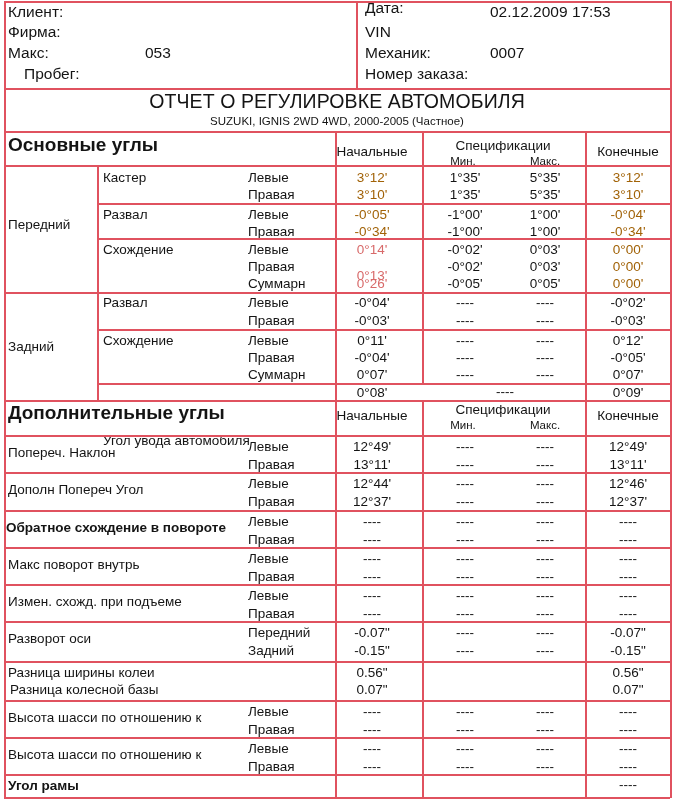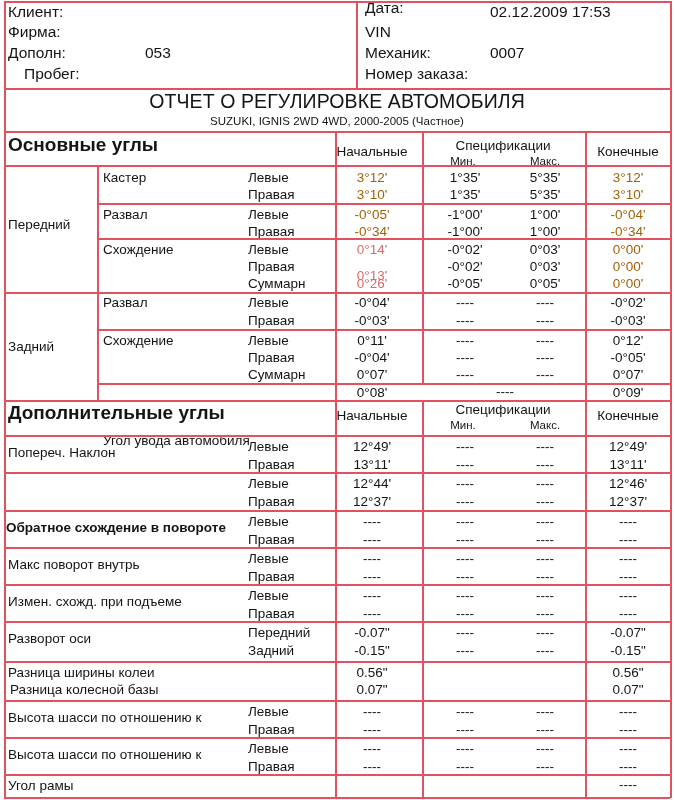--- a/index.html
+++ b/index.html
@@ -26,21 +26,21 @@
 <div class="page" id="page">
     <div class="ln h" style="left: 4px; top: 1px; width: 666px;"></div>
     <div class="ln v" style="left: 4px; top: 1px; height: 797px;"></div>
     <div class="ln v" style="left: 670px; top: 1px; height: 797px;"></div>
     <div class="ln v" style="left: 356px; top: 1px; height: 88px;"></div>
     <div class="ln h" style="left: 4px; top: 88px; width: 666px;"></div>
     <div class="t hdr" style="top: 4px; left: 8px;">Клиент:</div>
     <div class="t hdr" style="top: 4px; left: 145px;"></div>
     <div class="t hdr" style="top: 24px; left: 8px;">Фирма:</div>
     <div class="t hdr" style="top: 24px; left: 145px;"></div>
-    <div class="t hdr" style="top: 45px; left: 8px;">Дополн:</div>
+    <div class="t hdr" style="top: 45px; left: 8px;">Макс:</div>
     <div class="t hdr" style="top: 45px; left: 145px;">053</div>
     <div class="t hdr" style="top: 66px; left: 24px;">Пробег:</div>
     <div class="t hdr" style="top: 66px; left: 145px;"></div>
     <div class="t hdr" style="top: 0; left: 365px;">Дата:</div>
     <div class="t hdr" style="top: 4px; left: 490px;">02.12.2009  17:53</div>
     <div class="t hdr" style="top: 24px; left: 365px;">VIN</div>
     <div class="t hdr" style="top: 24px; left: 490px;"></div>
     <div class="t hdr" style="top: 45px; left: 365px;">Механик:</div>
     <div class="t hdr" style="top: 45px; left: 490px;">0007</div>
     <div class="t hdr" style="top: 66px; left: 365px;">Номер заказа:</div>
@@ -148,20 +148,21 @@
     <div class="t c" style="top: 439px; left: 312px; width: 120px;">12°49'</div>
     <div class="t c" style="top: 439px; left: 405px; width: 120px;">----</div>
     <div class="t c" style="top: 439px; left: 485px; width: 120px;">----</div>
     <div class="t c" style="top: 439px; left: 568px; width: 120px;">12°49'</div>
     <div class="t" style="top: 457px; left: 248px;">Правая</div>
     <div class="t c" style="top: 457px; left: 312px; width: 120px;">13°11'</div>
     <div class="t c" style="top: 457px; left: 405px; width: 120px;">----</div>
     <div class="t c" style="top: 457px; left: 485px; width: 120px;">----</div>
     <div class="t c" style="top: 457px; left: 568px; width: 120px;">13°11'</div>
     <div class="ln h" style="left: 4px; top: 472px; width: 666px;"></div>
+    <div class="t" style="top: 482px; left: 8px;">Дополн Попереч Угол</div>
     <div class="t" style="top: 476px; left: 248px;">Левые</div>
     <div class="t c" style="top: 476px; left: 312px; width: 120px;">12°44'</div>
     <div class="t c" style="top: 476px; left: 405px; width: 120px;">----</div>
     <div class="t c" style="top: 476px; left: 485px; width: 120px;">----</div>
     <div class="t c" style="top: 476px; left: 568px; width: 120px;">12°46'</div>
     <div class="t" style="top: 494px; left: 248px;">Правая</div>
     <div class="t c" style="top: 494px; left: 312px; width: 120px;">12°37'</div>
     <div class="t c" style="top: 494px; left: 405px; width: 120px;">----</div>
     <div class="t c" style="top: 494px; left: 485px; width: 120px;">----</div>
     <div class="t c" style="top: 494px; left: 568px; width: 120px;">12°37'</div>
@@ -238,19 +239,19 @@
     <div class="t c" style="top: 741px; left: 312px; width: 120px;">----</div>
     <div class="t c" style="top: 741px; left: 405px; width: 120px;">----</div>
     <div class="t c" style="top: 741px; left: 485px; width: 120px;">----</div>
     <div class="t c" style="top: 741px; left: 568px; width: 120px;">----</div>
     <div class="t" style="top: 759px; left: 248px;">Правая</div>
     <div class="t c" style="top: 759px; left: 312px; width: 120px;">----</div>
     <div class="t c" style="top: 759px; left: 405px; width: 120px;">----</div>
     <div class="t c" style="top: 759px; left: 485px; width: 120px;">----</div>
     <div class="t c" style="top: 759px; left: 568px; width: 120px;">----</div>
     <div class="ln h" style="left: 4px; top: 774px; width: 666px;"></div>
-    <div class="t" style="top: 778px; left: 8px;">Угол рамы</div>
+    <div class="t" style="top: 778px; left: 8px; font-weight: bold;">Угол рамы</div>
     <div class="t c" style="top: 777px; left: 568px; width: 120px;">----</div>
     <div class="ln h" style="left: 4px; top: 797px; width: 666px;"></div>
     <div class="ln v" style="left: 335px; top: 400px; height: 397px;"></div>
     <div class="ln v" style="left: 422px; top: 400px; height: 397px;"></div>
     <div class="ln v" style="left: 585px; top: 400px; height: 397px;"></div>
   </div>
 
 </body></html>

